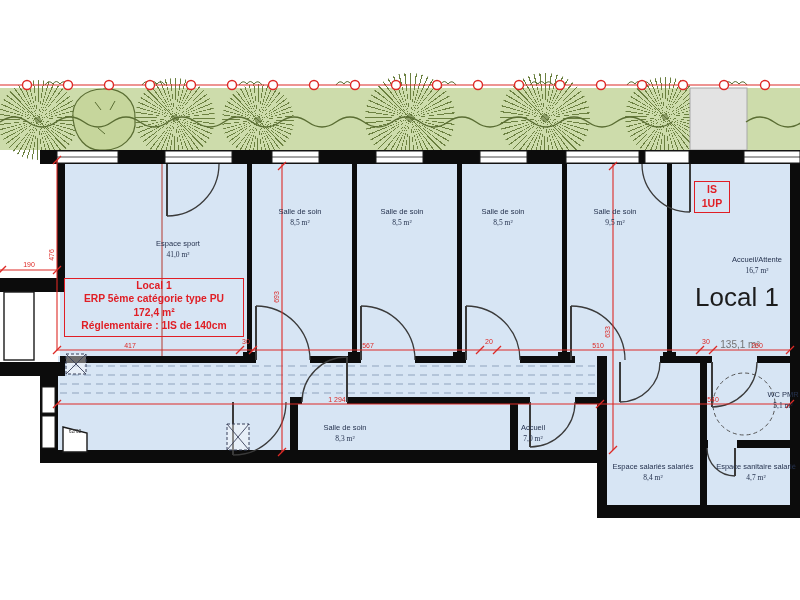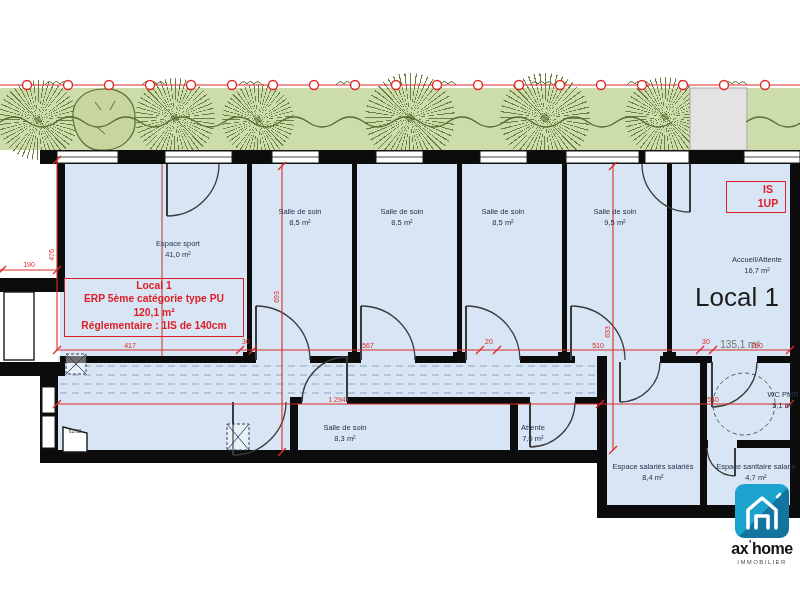--- a/index.html
+++ b/index.html
@@ -8,32 +8,32 @@
   .abs{position:absolute;}
   
   #strip{left:0;top:88px;width:800px;height:62px;background:#cddcab;}
   .tree{position:absolute;border-radius:50%;
     background:
       radial-gradient(circle, rgba(90,109,51,.55) 0 6%, rgba(0,0,0,0) 6%),
       repeating-conic-gradient(#6b8040 0 1.6deg, rgba(0,0,0,0) 1.6deg 7.5deg);}
   
   .room-label{position:absolute;transform:translate(-50%,0);text-align:center;
     color:#26334f;font-size:7.5px;line-height:1.1;white-space:nowrap;}
-  .room-label .area{margin-top:3px;}
+  .room-label .area{margin-top:3px;font-family:Liberation Serif, serif;}
   .dim{position:absolute;color:#dd2a26;font-size:7px;white-space:nowrap;
     transform:translate(-50%,-50%);}
   .vdim{transform:translate(-50%,-50%) rotate(-90deg);}
   .door-note{position:absolute;color:#3a3a3a;font-size:5px;transform:translate(-50%,-50%);white-space:nowrap;}
   
   #annotation-box{left:64px;top:278px;width:178px;height:57px;border:1.5px solid #e01e25;
     display:flex;flex-direction:column;align-items:center;overflow:visible;
     color:#e01e25;font-size:10.3px;font-weight:600;line-height:13.4px;text-align:center;}
   #annotation-box div{white-space:nowrap;}
-  #is-box{left:726px;top:181px;width:34px;height:30px;border:1.5px solid #e01e25;
-    color:#e01e25;font-size:10.5px;font-weight:600;line-height:14px;text-align:center;padding-left:24px;}
+  #is-box{left:694px;top:181px;width:34px;height:30px;border:1.5px solid #e01e25;
+    color:#e01e25;font-size:10.5px;font-weight:600;line-height:14px;text-align:center;}
   
   #local-name{left:737px;top:297px;transform:translate(-50%,-50%);
     font-size:26px;color:#1c1c1c;white-space:nowrap;}
   #local-area{left:740px;top:344px;transform:translate(-50%,-50%);
     font-size:10px;color:#737373;white-space:nowrap;}
   
   #logo{left:727px;top:484px;width:70px;text-align:center;}
   #logo-square{width:54px;height:54px;margin:0 auto;border-radius:9px;
     background:linear-gradient(135deg,#1ba3cd 52%,#13749f 52%);position:relative;}
   #logo-square svg{position:absolute;left:0;top:0;}
@@ -269,21 +269,21 @@
   </div>
   <div class="room-label" style="left:757px;top:256px">
     <div>Accueil/Attente</div>
       <div class="area">16,7 m²</div>
   </div>
   <div class="room-label" style="left:345px;top:424px">
     <div>Salle de soin</div>
       <div class="area">8,3 m²</div>
   </div>
   <div class="room-label" style="left:533px;top:424px">
-    <div>Attente</div>
+    <div>Accueil</div>
       <div class="area">7,0 m²</div>
   </div>
   <div class="room-label" style="left:783px;top:391px">
     <div>WC PMR</div>
       <div class="area">5,1 m²</div>
   </div>
   <div class="room-label" style="left:653px;top:463px">
     <div>Espace salariés salariés</div>
       <div class="area">8,4 m²</div>
   </div>
@@ -291,21 +291,21 @@
     <div>Espace sanitaire salarié</div>
       <div class="area">4,7 m²</div>
   </div>
 
   <div id="local-name" class="abs">Local 1</div>
   <div id="local-area" class="abs">135,1 m²</div>
 
   <div id="annotation-box" class="abs">
     <div>Local 1</div>
     <div>ERP 5ème catégorie type PU</div>
-    <div>120,1 m²</div>
+    <div>172,4 m²</div>
     <div>Réglementaire : 1IS de 140cm</div>
   </div>
 
   <div id="is-box" class="abs">
     <div>IS</div>
     <div>1UP</div>
   </div>
 
   <div class="dim" style="left:29px;top:264px">190</div>
   <div class="dim vdim" style="left:51px;top:255px">476</div>
@@ -315,25 +315,14 @@
   <div class="dim" style="left:246px;top:341px">30</div>
   <div class="dim" style="left:368px;top:345px">567</div>
   <div class="dim" style="left:489px;top:341px">20</div>
   <div class="dim" style="left:598px;top:345px">510</div>
   <div class="dim" style="left:706px;top:341px">30</div>
   <div class="dim" style="left:757px;top:345px">260</div>
   <div class="dim" style="left:337px;top:399px">1 294</div>
   <div class="dim" style="left:713px;top:399px">540</div>
   <div class="door-note" style="left:75px;top:431px">62/62</div>
 
-  <div id="logo" class="abs">
-    <div id="logo-square">
-      <svg width="54" height="54" viewBox="0 0 54 54" fill="none">
-        <path d="M13,44 V26 L27,14 L41,26 V44" stroke="#ffffff" stroke-width="3.6" stroke-linecap="round" stroke-linejoin="round"></path>
-        <path d="M21,44 V32 H33 V44" stroke="#ffffff" stroke-width="3.6" stroke-linecap="round" stroke-linejoin="round"></path>
-        <path d="M42,13 l3,-3" stroke="#ffffff" stroke-width="2.6" stroke-linecap="round"></path>
-      </svg>
-    </div>
-    <div id="logo-brand"><span>ax</span><span class="mark">'</span><span>home</span></div>
-    <div id="logo-sub">IMMOBILIER</div>
-  </div>
 
 </div>
 
 </body></html>

